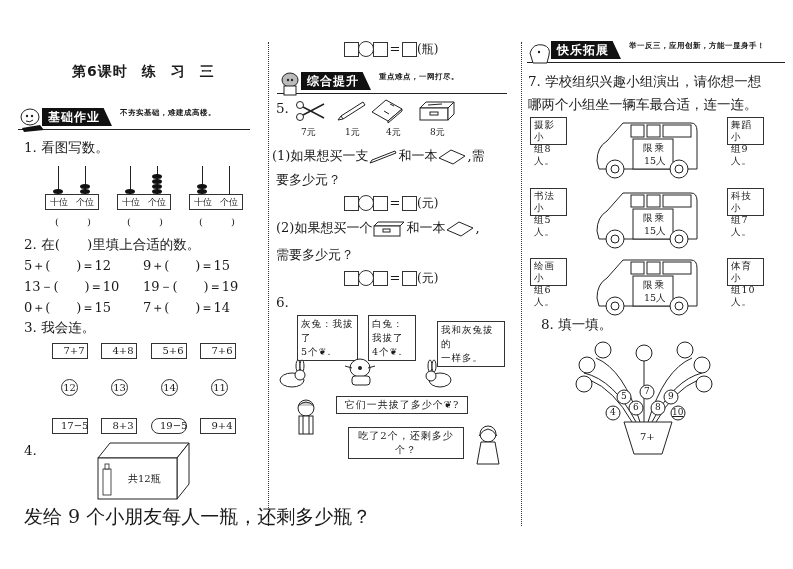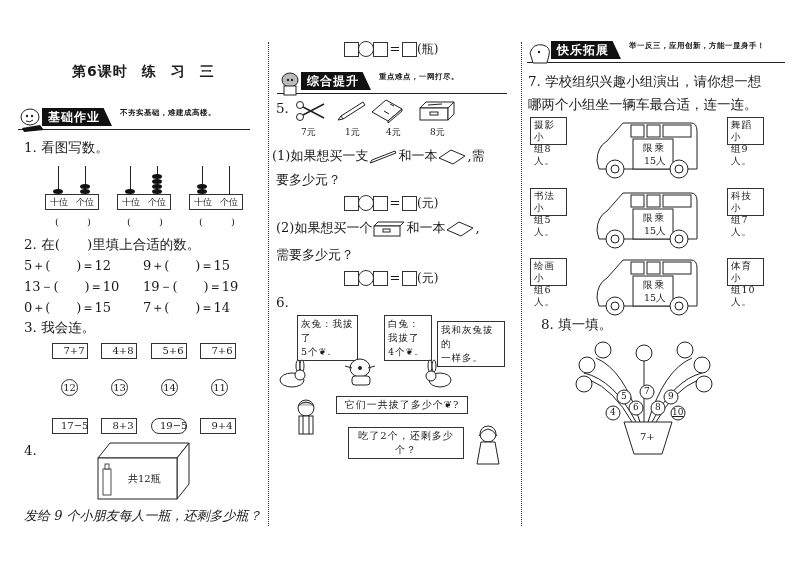--- a/index.html
+++ b/index.html
@@ -128,21 +128,21 @@
 <div class="abs" style="left:96px; top:441px; width:96px; height:60px;">
   <svg width="96" height="60" viewBox="0 0 96 60">
     <polygon points="2,17 14,2 93,2 81,17" fill="#fff" stroke="#222" stroke-width="1"></polygon>
     <polygon points="81,17 93,2 93,43 81,58" fill="#fff" stroke="#222" stroke-width="1"></polygon>
     <rect x="2" y="17" width="79" height="41" fill="#fff" stroke="#222" stroke-width="1"></rect>
     <rect x="7" y="28" width="8" height="26" fill="#fff" stroke="#222" stroke-width="0.8"></rect>
     <rect x="9" y="23" width="4" height="5" fill="#fff" stroke="#222" stroke-width="0.8"></rect>
   </svg>
   <span style="position:absolute; left:32px; top:31px; font-size:10px;">共12瓶</span>
 </div>
-<div class="abs q" style="left:24px; top:508px; font-size:13px;font-style:italic;">发给 9 个小朋友每人一瓶，还剩多少瓶？</div>
+<div class="abs q" style="left:24px; top:508px; font-size:19px;">发给 9 个小朋友每人一瓶，还剩多少瓶？</div>
 
 <div class="formula" style="left:344px; top:41px;">
   <div class="sq"></div>
     <div class="oc"></div>
     <div class="sq"></div>
     <div class="eq">=</div>
     <div class="sq"></div>
     <span style="font-size:12px;">(瓶)</span>
 </div>
 
@@ -230,21 +230,21 @@
     <div class="eq">=</div>
     <div class="sq"></div>
     <span>(元)</span>
 </div>
 
 <div class="abs q" style="left:276px; top:294px;">6.</div>
 <div class="bubble" style="left:297px; top:315px; width:61px;">
   <div>灰兔：我拔了</div>
   <div><span>5个</span><span>❦.</span></div>
 </div>
-<div class="bubble" style="left:384px; top:315px; width:48px;">
+<div class="bubble" style="left:368px; top:315px; width:48px;">
   <div>白兔：我拔了</div>
   <div><span>4个</span><span>❦.</span></div>
 </div>
 <div class="bubble" style="left:437px; top:321px; width:68px;">
   <div>我和灰兔拔的</div>
   <div>一样多。</div>
 </div>
 <div class="abs" style="left:276px; top:360px;">
   <svg width="34" height="28" viewBox="0 0 34 28">
       <ellipse cx="16" cy="20" rx="12" ry="7" fill="#fff" stroke="#222"></ellipse>

